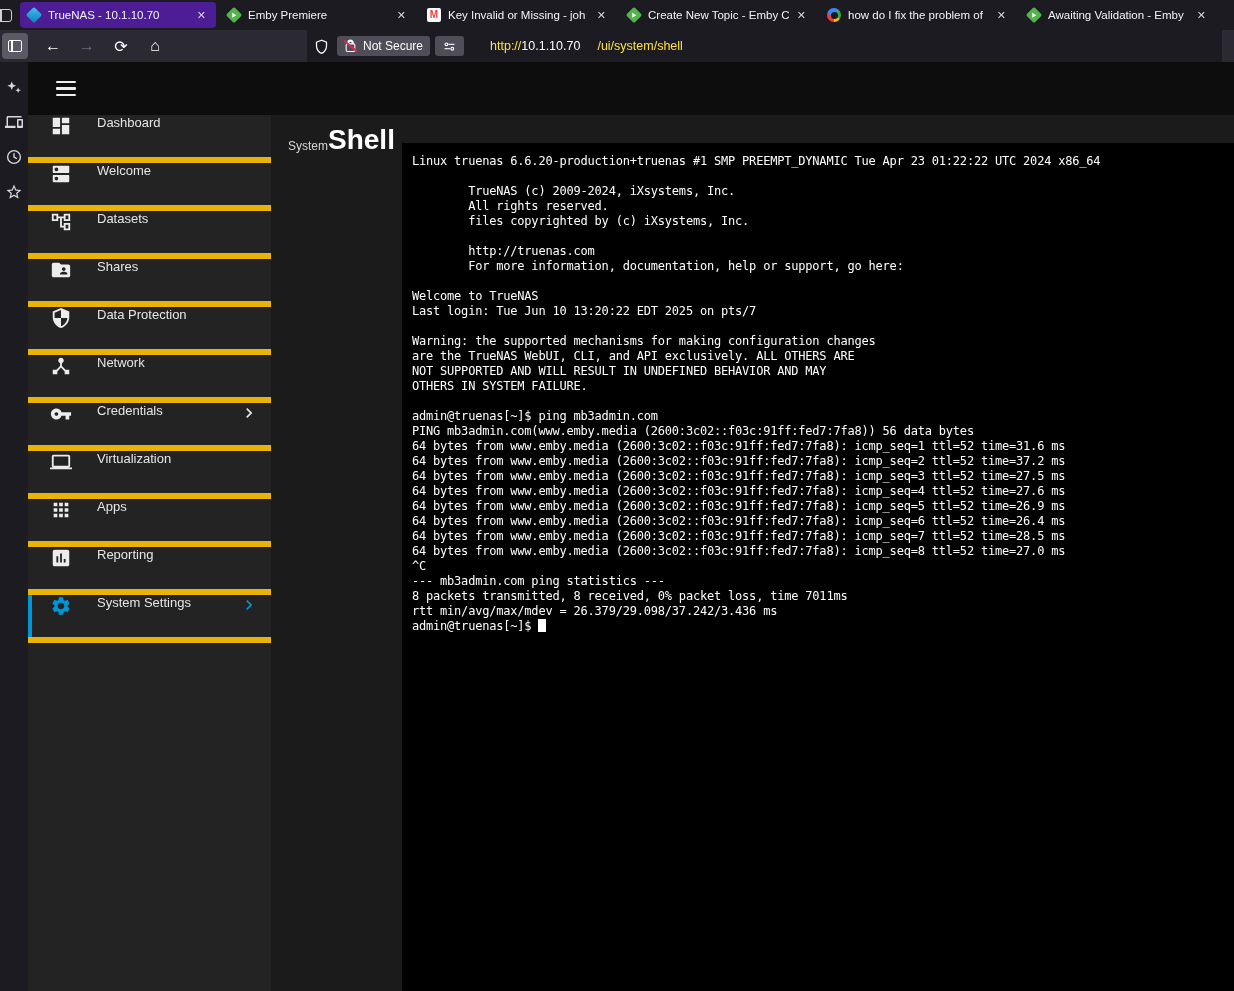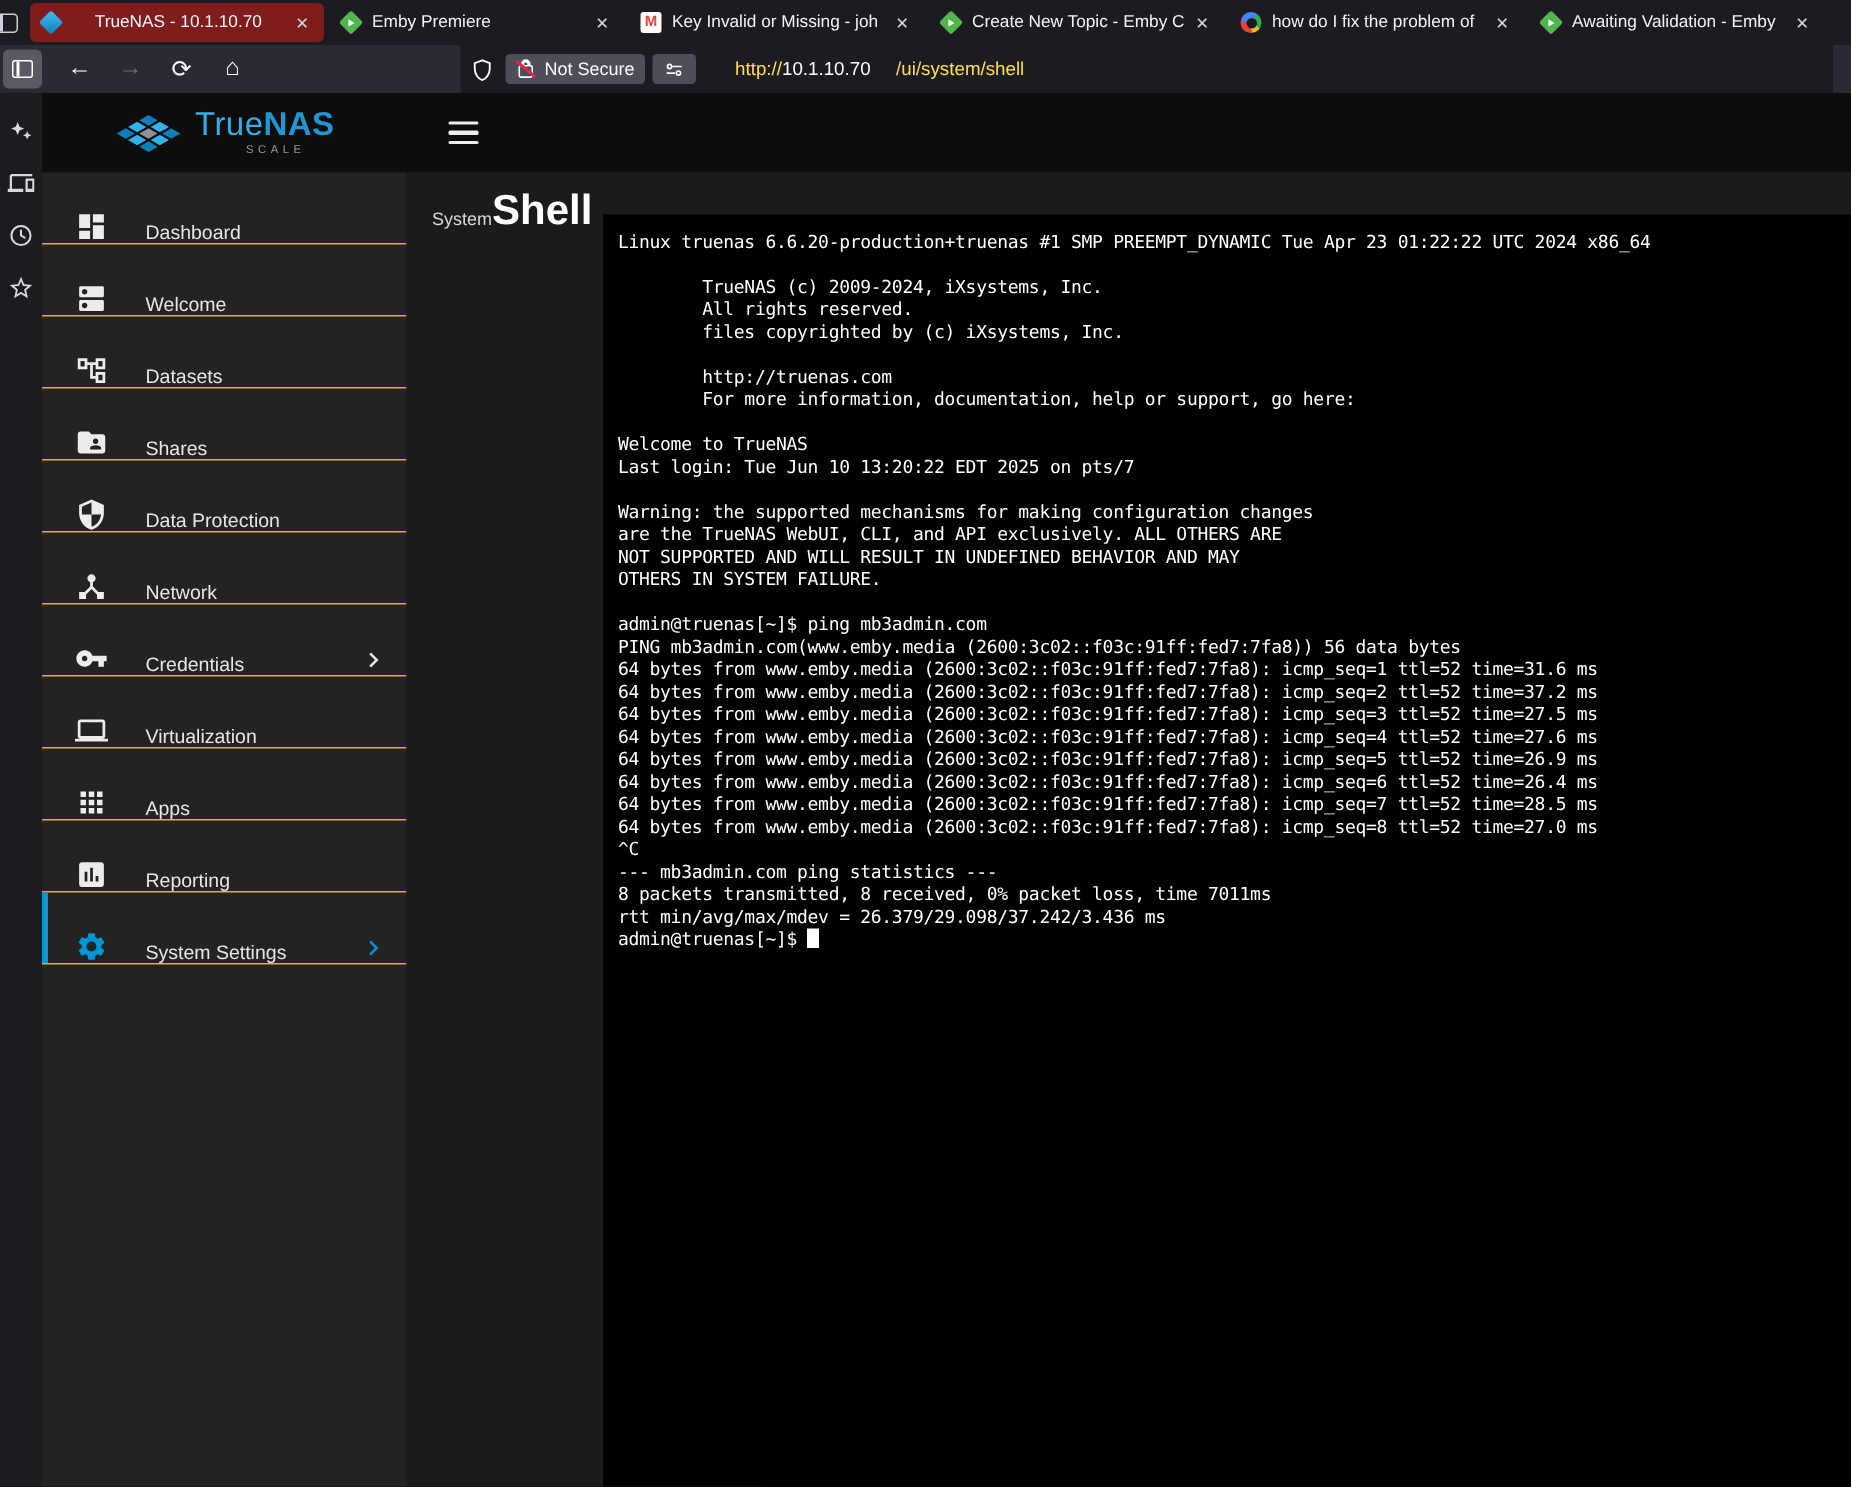--- a/index.html
+++ b/index.html
@@ -20,21 +20,21 @@
   .pre-tab-icon {
     width:16px; height:13px; margin-left:-8px; margin-right:8px;
     border:1.6px solid #cfcfd8; border-radius:3px; position:relative; flex:none;
   }
   .pre-tab-icon::after{ content:""; position:absolute; left:3px; top:0; bottom:0; width:1.6px; background:#cfcfd8; }
   .tab {
     width:196px; height:26px; margin:2px 4px 2px 0; border-radius:4px;
     display:flex; align-items:center; padding:0 7px;
     color:#f3f3f7; font-size:11.5px; flex:none; cursor:default; overflow:hidden;
   }
-  .tab.active { background:#7f1d1d;text-align:center; }
+  .tab.active { background:#4c1d95; }
   .tab .title { flex:1; white-space:nowrap; overflow:hidden; margin-right:4px; }
   .tab .close { color:#d5d5dd; font-size:11px; flex:none; padding:1px 3px; }
   .favicon {
     width:14px; height:14px; margin-right:7px; flex:none; position:relative;
     display:flex; align-items:center; justify-content:center;
   }
   .fav-truenas { transform:rotate(45deg) scale(.82); background:linear-gradient(135deg,#45bdEE,#0d7fbe); border-radius:2px; }
   .fav-emby   { transform:rotate(45deg) scale(.82); background:#52b54b; border-radius:2px; }
   .fav-emby .play{ transform:rotate(-45deg); width:0; height:0;
     border-left:5px solid #fff; border-top:3.5px solid transparent; border-bottom:3.5px solid transparent; margin-left:1px;}
@@ -89,22 +89,22 @@
   .brand-name { font-size:22px; letter-spacing:.3px; line-height:20px; }
   .brand-name .lt { color:#35aee4; font-weight:400; }
   .brand-name .bd { color:#2196d3; font-weight:700; }
   .brand-edition { font-size:7.5px; letter-spacing:3px; color:#9a9a9a; margin-top:2px; margin-left:34px; }
   .hamburger { margin-left:24px; display:flex; flex-direction:column; gap:4px; padding:4px; cursor:pointer; }
   .hamburger i { width:20px; height:2.5px; background:#eee; border-radius:1px; }
 
   .app-body { flex:1; display:flex; min-height:0; }
   .sidebar { width:243px; flex:none; background:#232323; overflow:hidden; }
   .nav-item {
-    height:48px; display:flex; align-items:flex-end; padding-left:22px;
-    border-bottom:1px solid #eab308; position:relative;
+    height:48px; display:flex; align-items:flex-start; padding-left:22px;
+    border-bottom:6px solid #eab308; position:relative;
     color:#e6e6e6; font-size:13px; cursor:pointer;
   }
   .nav-item .nicon { width:22px; height:22px; margin-right:25px; flex:none; display:flex; }
   .nav-item .nicon svg { width:22px; height:22px; fill:#ececec; }
   .nav-item .chev { position:absolute; right:12px; width:20px; height:20px; display:none; }
   .nav-item .chev svg { width:20px; height:20px; fill:#e6e6e6; }
   .nav-item.has-sub .chev { display:flex; }
   .nav-item.active::before { content:""; position:absolute; left:0; top:0; bottom:0; width:4px; background:#0095d5; }
   .nav-item.active .nicon svg { fill:#0095d5; }
   .nav-item.active .chev svg { fill:#0095d5; }
@@ -236,39 +236,20 @@
       </span>
       <span class="strip-btn">
         <svg viewBox="0 0 24 24" fill="currentColor">
           <path d="M22 9.24l-7.19-.62L12 2 9.19 8.63 2 9.24l5.46 4.73L5.82 21 12 17.27 18.18 21l-1.63-7.03L22 9.24zM12 15.4l-3.76 2.27 1-4.28-3.32-2.88 4.38-.38L12 6.1l1.71 4.04 4.38.38-3.32 2.88 1 4.28L12 15.4z"></path>
         </svg>
       </span>
     </div>
 
   <div class="app">
     <div class="app-topbar">
-      <div class="brand">
-        <svg width="46" height="38" viewBox="0 0 46 38">
-          <g transform="translate(23,19) scale(1,0.58) rotate(45)">
-            <rect x="-15" y="-15" width="8.6" height="8.6" fill="#0d7fb9"></rect>
-            <rect x="-4.3" y="-15" width="8.6" height="8.6" fill="#2fb3e8"></rect>
-            <rect x="6.4" y="-15" width="8.6" height="8.6" fill="#0d7fb9"></rect>
-            <rect x="-15" y="-4.3" width="8.6" height="8.6" fill="#2fb3e8"></rect>
-            <rect x="-4.3" y="-4.3" width="8.6" height="8.6" fill="#8d9298"></rect>
-            <rect x="6.4" y="-4.3" width="8.6" height="8.6" fill="#2fb3e8"></rect>
-            <rect x="-15" y="6.4" width="8.6" height="8.6" fill="#0d7fb9"></rect>
-            <rect x="-4.3" y="6.4" width="8.6" height="8.6" fill="#2fb3e8"></rect>
-            <rect x="6.4" y="6.4" width="8.6" height="8.6" fill="#0d7fb9"></rect>
-          </g>
-        </svg>
-        <div class="brand-text">
-          <div class="brand-name"><span class="lt">True</span><span class="bd">NAS</span></div>
-          <div class="brand-edition">SCALE</div>
-        </div>
-      </div>
       <div class="hamburger">
         <i></i>
           <i></i>
           <i></i>
       </div>
     </div>
 
     <div class="app-body">
       <div class="sidebar" id="app-sidebar">
           <div class="nav-item">

